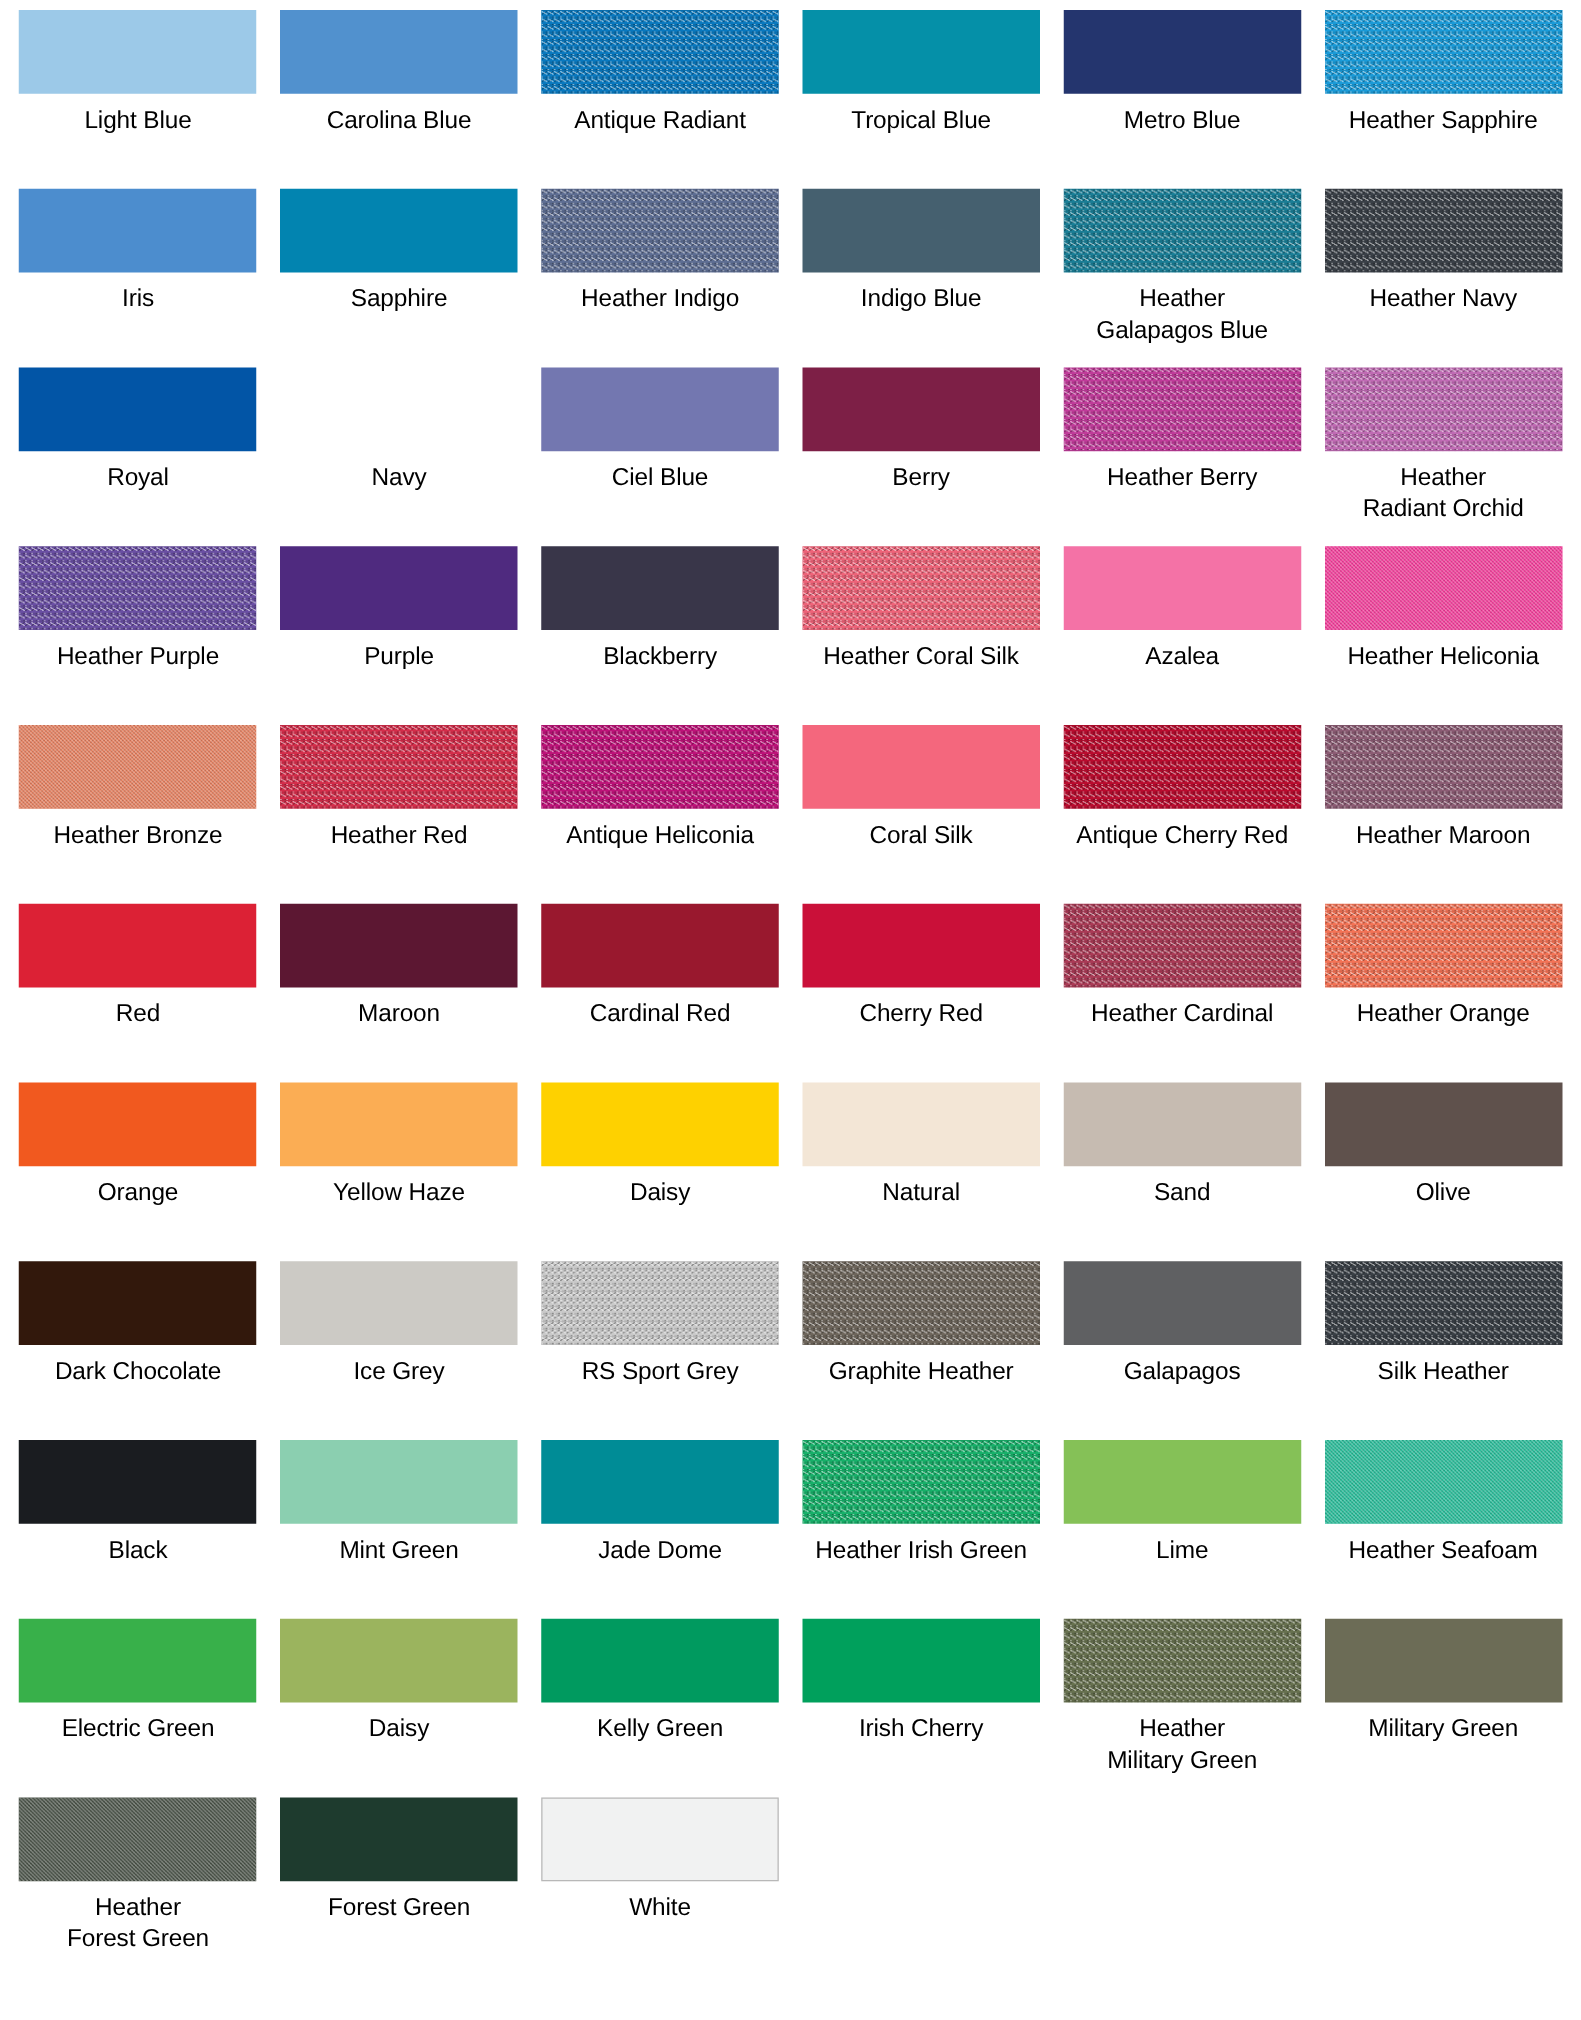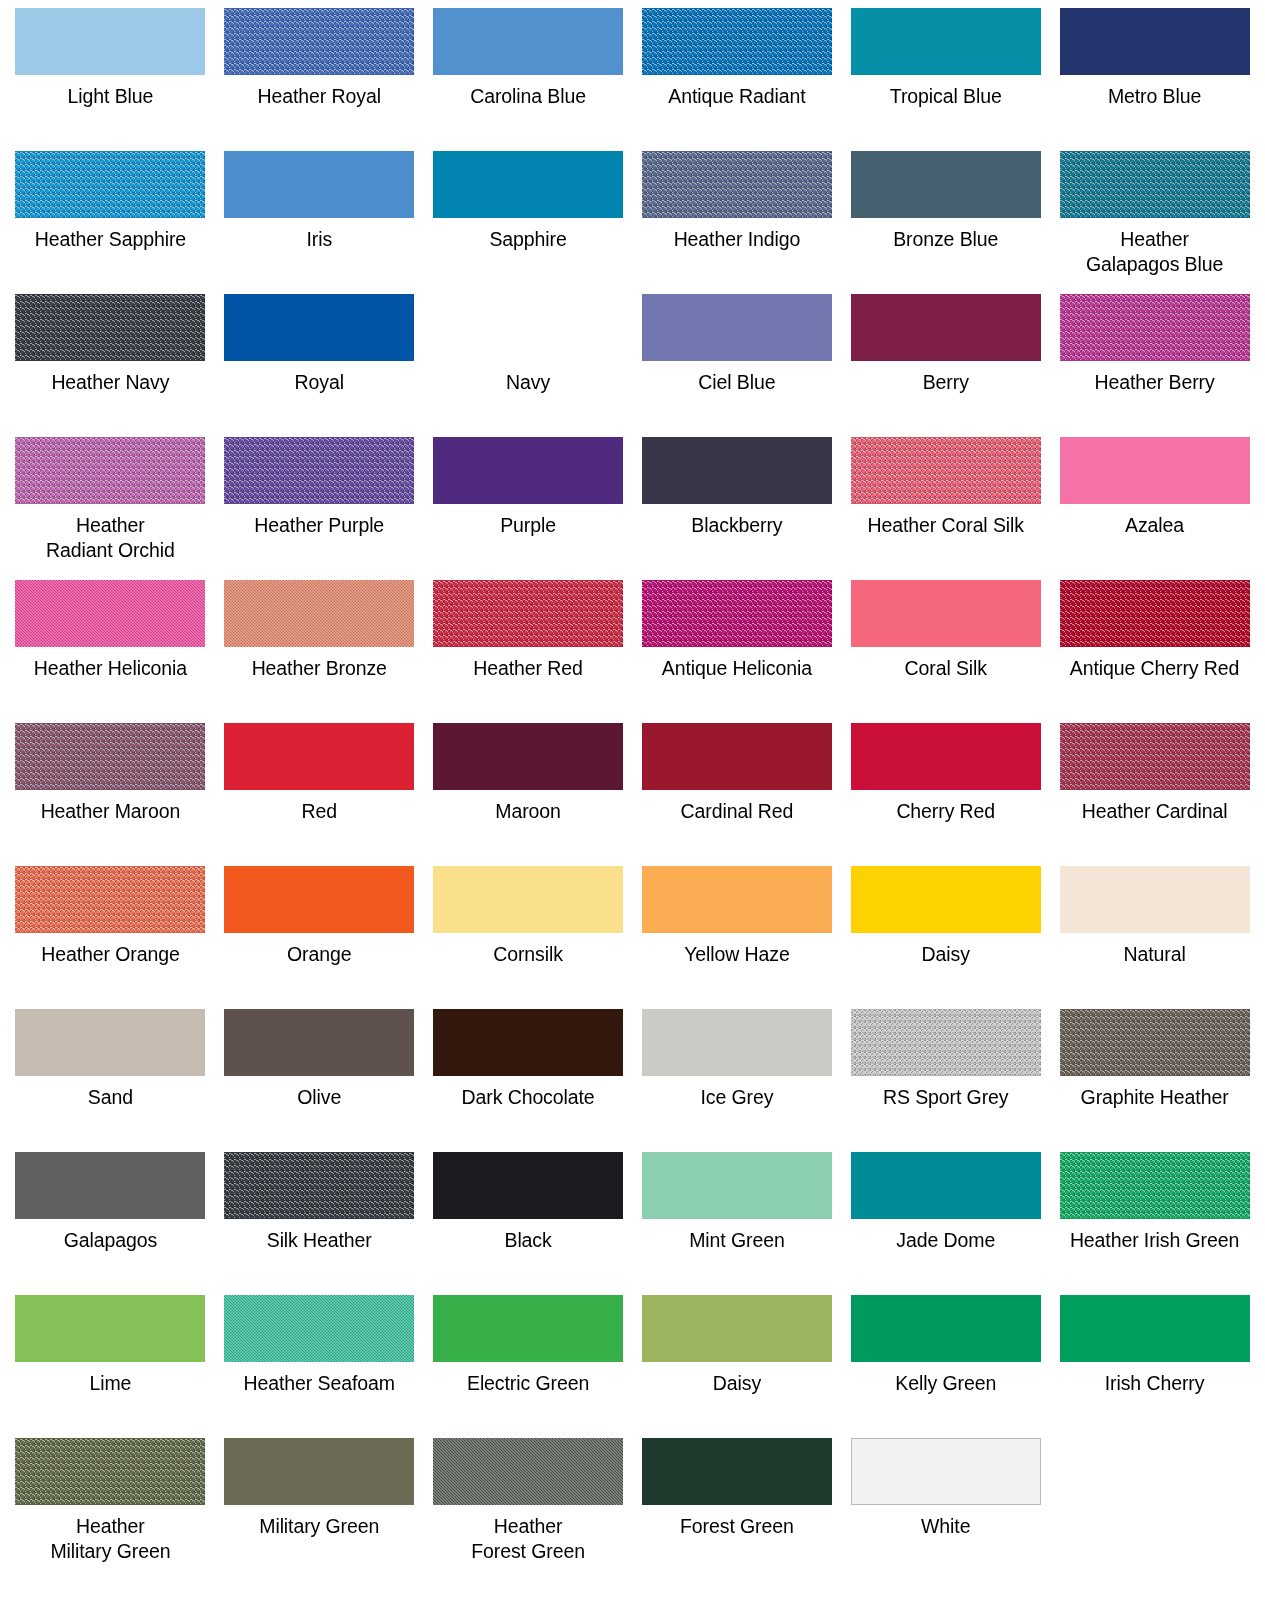--- a/index.html
+++ b/index.html
@@ -73,24 +73,20 @@
 </style>
 </head>
 <body>
 
 <div id="swatch-grid">
     <div class="swatch-cell">
       <div class="swatch-chip" style="background-color: rgb(156, 201, 232);"></div>
       <div class="swatch-label">Light Blue</div>
     </div>
     <div class="swatch-cell">
-      <div class="swatch-chip knit" style="background-color: rgb(71, 112, 189);"></div>
-      <div class="swatch-label">Heather Royal</div>
-    </div>
-    <div class="swatch-cell">
       <div class="swatch-chip" style="background-color: rgb(81, 145, 206);"></div>
       <div class="swatch-label">Carolina Blue</div>
     </div>
     <div class="swatch-cell">
       <div class="swatch-chip knit" style="background-color: rgb(10, 121, 191);"></div>
       <div class="swatch-label">Antique Radiant</div>
     </div>
     <div class="swatch-cell">
       <div class="swatch-chip" style="background-color: rgb(5, 144, 168);"></div>
       <div class="swatch-label">Tropical Blue</div>
@@ -110,21 +106,21 @@
     <div class="swatch-cell">
       <div class="swatch-chip" style="background-color: rgb(2, 132, 176);"></div>
       <div class="swatch-label">Sapphire</div>
     </div>
     <div class="swatch-cell">
       <div class="swatch-chip knit" style="background-color: rgb(94, 110, 147);"></div>
       <div class="swatch-label">Heather Indigo</div>
     </div>
     <div class="swatch-cell">
       <div class="swatch-chip" style="background-color: rgb(69, 96, 111);"></div>
-      <div class="swatch-label">Bronze Blue</div>
+      <div class="swatch-label">Indigo Blue</div>
     </div>
     <div class="swatch-cell">
       <div class="swatch-chip knit" style="background-color: rgb(26, 126, 150);"></div>
       <div class="swatch-label">Heather
 Galapagos Blue</div>
     </div>
     <div class="swatch-cell">
       <div class="swatch-chip knit" style="background-color: rgb(59, 65, 72);"></div>
       <div class="swatch-label">Heather Navy</div>
     </div>
@@ -223,24 +219,20 @@
     </div>
     <div class="swatch-cell">
       <div class="swatch-chip knit" style="background-color: rgb(243, 115, 86);"></div>
       <div class="swatch-label">Heather Orange</div>
     </div>
     <div class="swatch-cell">
       <div class="swatch-chip" style="background-color: rgb(241, 89, 31);"></div>
       <div class="swatch-label">Orange</div>
     </div>
     <div class="swatch-cell">
-      <div class="swatch-chip" style="background-color: rgb(251, 224, 139);"></div>
-      <div class="swatch-label">Cornsilk</div>
-    </div>
-    <div class="swatch-cell">
       <div class="swatch-chip" style="background-color: rgb(251, 173, 84);"></div>
       <div class="swatch-label">Yellow Haze</div>
     </div>
     <div class="swatch-cell">
       <div class="swatch-chip" style="background-color: rgb(254, 209, 0);"></div>
       <div class="swatch-label">Daisy</div>
     </div>
     <div class="swatch-cell">
       <div class="swatch-chip" style="background-color: rgb(243, 230, 214);"></div>
       <div class="swatch-label">Natural</div>

